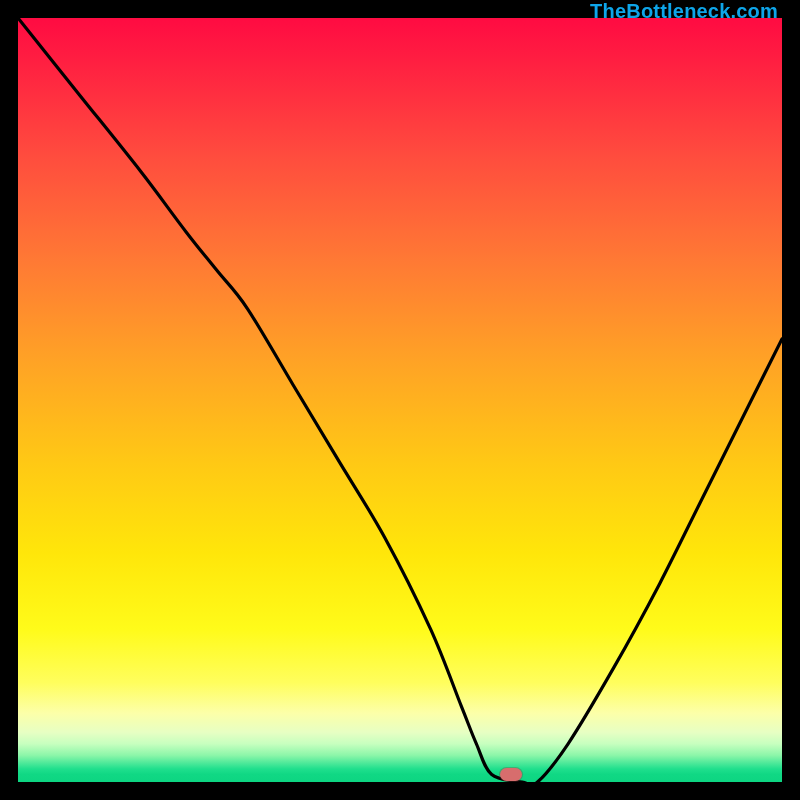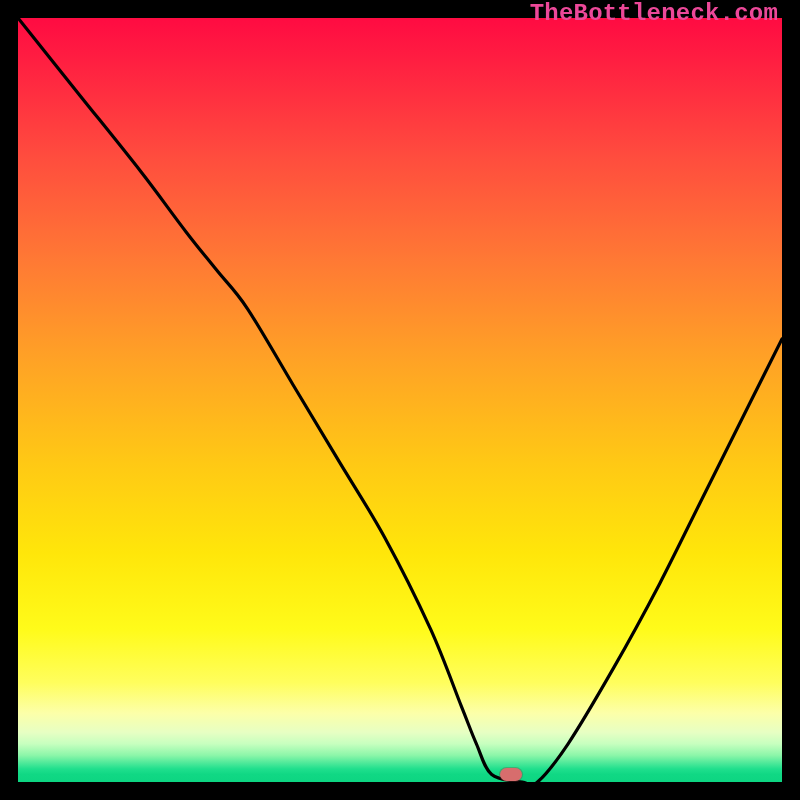--- a/index.html
+++ b/index.html
@@ -61,24 +61,24 @@
     width: 22px;
     height: 13px;
     border-radius: 7px;
     background: #d76d6d;
     box-shadow: 0 0 0 1px rgba(120,50,50,0.3);
   }
   .watermark {
     position: absolute;
     top: 0px;
     right: 22px;
-    font-family: Liberation Mono, monospace;
-    font-size: 24px;
+    font-family: Liberation Sans, sans-serif;
+    font-size: 20px;
     font-weight: 600;
-    color: #ec4899;
+    color: #0ea5e9;
     letter-spacing: 0.2px;
   }
 </style>
 </head>
 <body>
 
 <div class="frame">
   <div class="plot">
     <div class="gradient"></div>
     <svg class="curve" viewBox="0 0 764 764" preserveAspectRatio="none">

